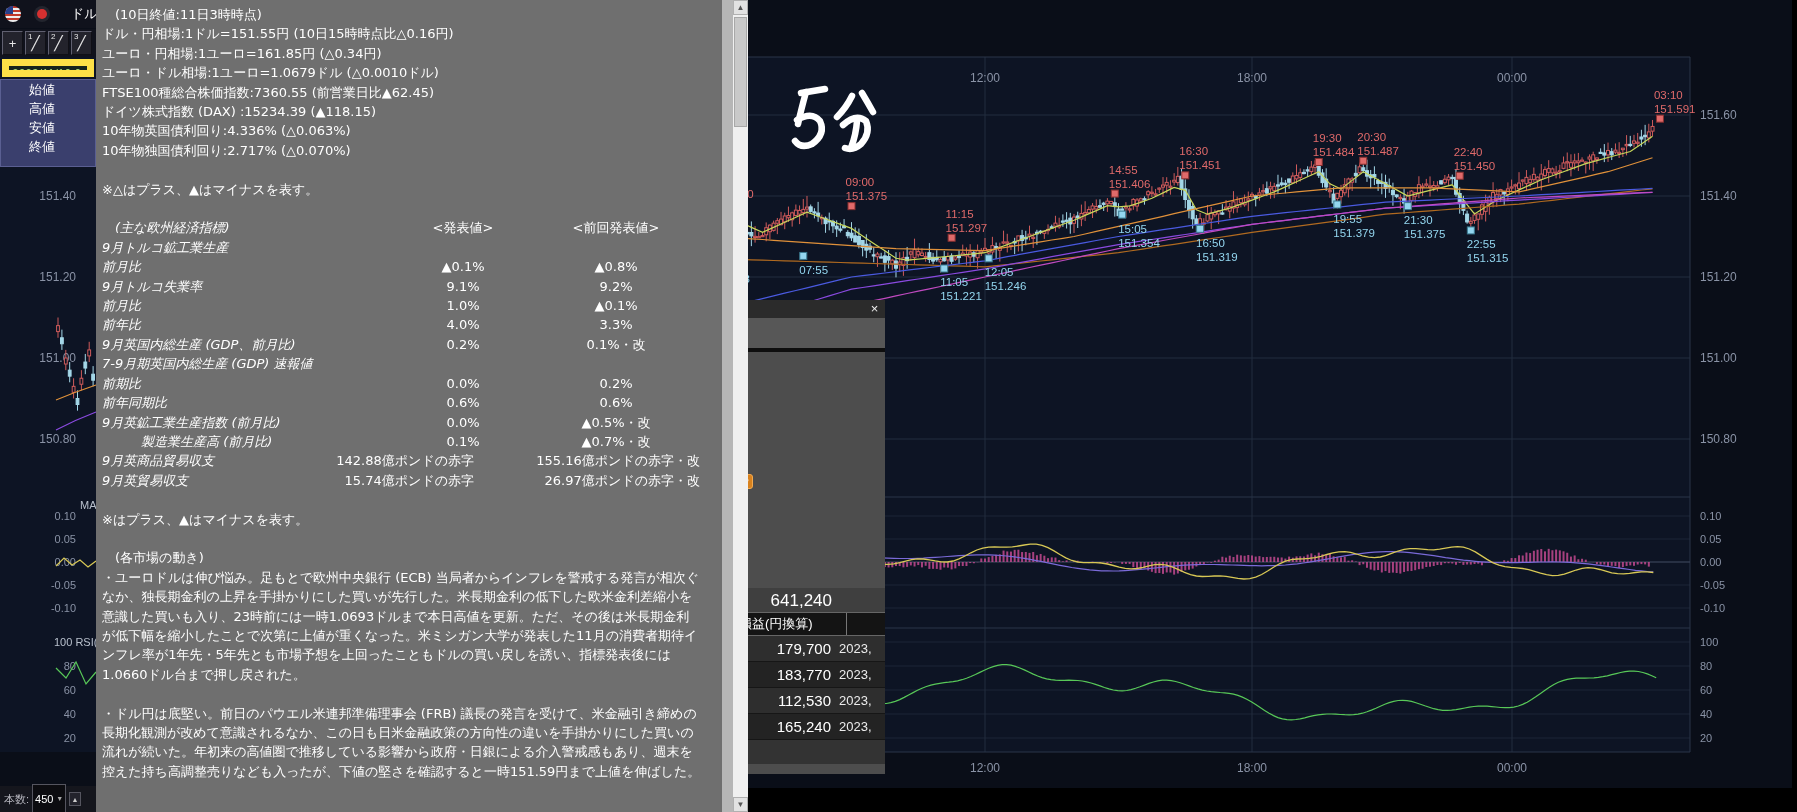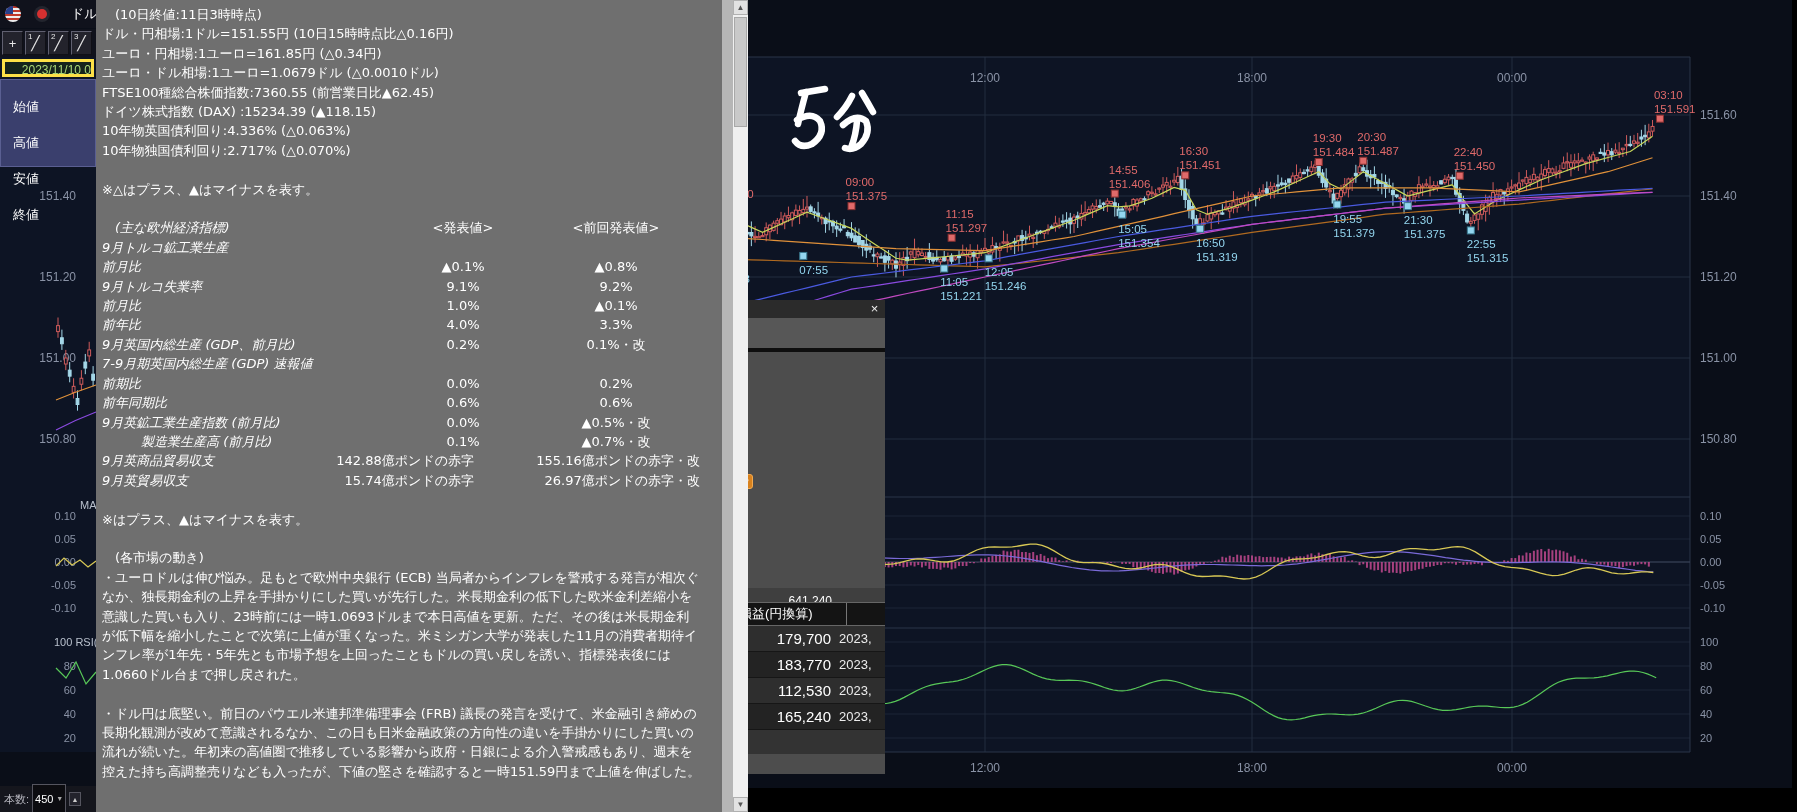--- a/index.html
+++ b/index.html
@@ -16,37 +16,37 @@
   .flag{width:16px;height:16px;border-radius:50%;flex:0 0 auto;}
   .flag-us{background:repeating-linear-gradient(180deg,#c0392b 0 2px,#eee 2px 4px);position:relative;overflow:hidden;}
   .flag-us:before{content:"";position:absolute;left:0;top:0;width:8px;height:8px;background:#27408b;}
   .flag-jp{background:#23252e;position:relative;}
   .flag-jp:before{content:"";position:absolute;left:3px;top:3px;width:10px;height:10px;border-radius:50%;background:#d53030;}
   .pair-title{color:#fff;font-size:13px;white-space:nowrap;}
   .toolbar{position:absolute;left:0;top:29px;width:96px;height:28px;display:flex;gap:2px;padding:2px;background:#10121c;}
   .tool-btn{width:21px;height:24px;background:#23232c;border:1px solid #606070;border-bottom-color:#101016;border-right-color:#101016;color:#e8e8e8;font-size:13px;display:flex;align-items:center;justify-content:center;position:relative;}
   .tool-btn .sup{position:absolute;left:2px;top:0;font-size:8px;}
   .tool-btn .slash{font-size:14px;}
-  .datebox{position:absolute;left:2px;top:59px;width:92px;height:18px;border:3px solid #fde047;background:#15231c;color:#aad878;font-size:12px;line-height:16px;padding-left:3px;white-space:nowrap;overflow:hidden;text-align:right;}
+  .datebox{position:absolute;left:2px;top:59px;width:92px;height:18px;border:7px solid #fde047;background:#15231c;color:#aad878;font-size:12px;line-height:16px;padding-left:3px;white-space:nowrap;overflow:hidden;}
   .ohlcbox{position:absolute;left:0;top:79px;width:96px;height:88px;background:#3a3f6d;border:1px solid #5a5f92;}
-  .ohlcbox div{color:#fff;font-size:13px;height:19px;line-height:19px;padding-left:12px;margin-top:17px;}
+  .ohlcbox div{color:#fff;font-size:13px;height:19px;line-height:19px;padding-left:28px;margin-top:0;}
   .footerbar{position:absolute;left:0;top:786px;width:96px;height:26px;background:#15161d;display:flex;align-items:center;gap:3px;padding-left:4px;z-index:2;}
   .footerbar .flabel{color:#b8b8c0;font-size:11px;}
   .fval{width:34px;height:16px;background:#0c0c10;border:1px solid #55555f;color:#fff;font-size:11px;line-height:14px;padding:14px 2px;display:flex;justify-content:space-between;align-items:center;}
   .fval .dd{font-size:7px;color:#aaa;}
   .fup{width:12px;height:14px;background:#23232c;border:1px solid #55555f;color:#ccc;font-size:7px;display:flex;align-items:center;justify-content:center;}
 
   
   #dialog{position:absolute;left:735px;top:300px;width:150px;height:474px;z-index:2;background:#4d4d4d;border-left:1px solid #1a1a1a;font-family:"Liberation Sans",sans-serif;}
   .dlg-titlebar{height:18px;background:#2b2b2b;position:relative;}
   .dlg-close{position:absolute;right:3px;top:1px;width:15px;height:15px;color:#f0f0f0;font-size:13px;line-height:15px;text-align:center;cursor:default;}
   .dlg-s1{height:34px;background:#575757;border-bottom:4px solid #0e0e0e;}
   .dlg-s2{height:236px;background:#4d4d4d;position:relative;}
   .help-icon{position:absolute;left:2px;top:122px;width:15px;height:15px;background:#d8821e;border:1px solid #f2a94f;border-radius:3px;color:#fff;font-size:11px;font-weight:bold;text-align:center;line-height:14px;}
-  .dlg-total{height:14px;background:#3f3f3f;color:#fff;font-size:12px;line-height:26px;text-align:right;padding-right:53px;}
+  .dlg-total{height:24px;background:#3f3f3f;color:#fff;font-size:17px;line-height:26px;text-align:right;padding-right:53px;}
   .dlg-header{height:24px;background:#141414;border-top:1px solid #666;border-bottom:1px solid #666;color:#fff;font-size:13px;line-height:22px;padding-left:3px;position:relative;overflow:hidden;white-space:nowrap;}
   .dlg-header .cellsep{position:absolute;left:110px;top:0;width:1px;height:100%;background:#777;}
   .dlg-rows .drow{height:26px;color:#fff;font-size:15px;line-height:26px;display:flex;border-bottom:1px solid #161616;}
   .dlg-rows .drow:nth-child(odd){background:#2e2e2e;}
   .dlg-rows .drow:nth-child(even){background:#232323;}
   .drow .dval{width:95px;text-align:right;}
   .drow .dtail{padding-left:8px;font-size:13px;color:#ececec;}
   .dlg-foot{height:24px;background:#333;}
 
   

